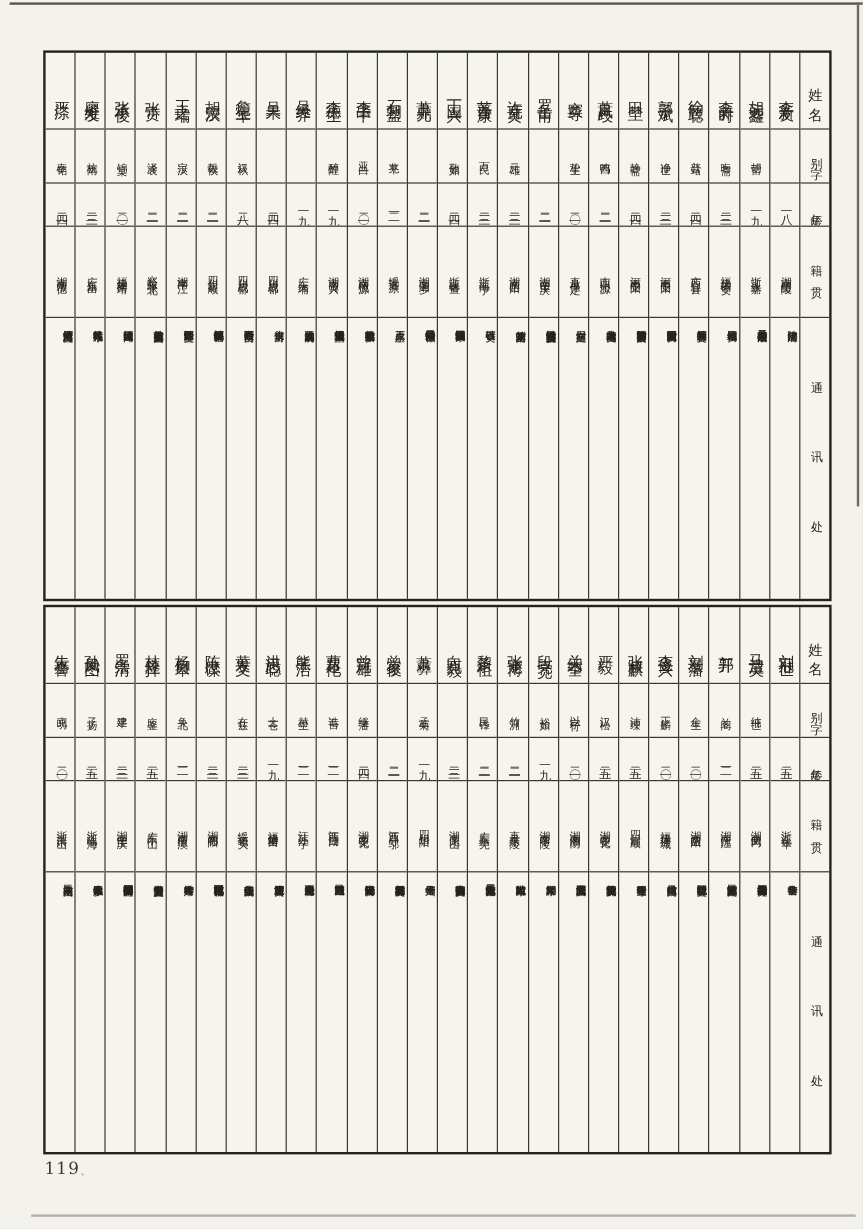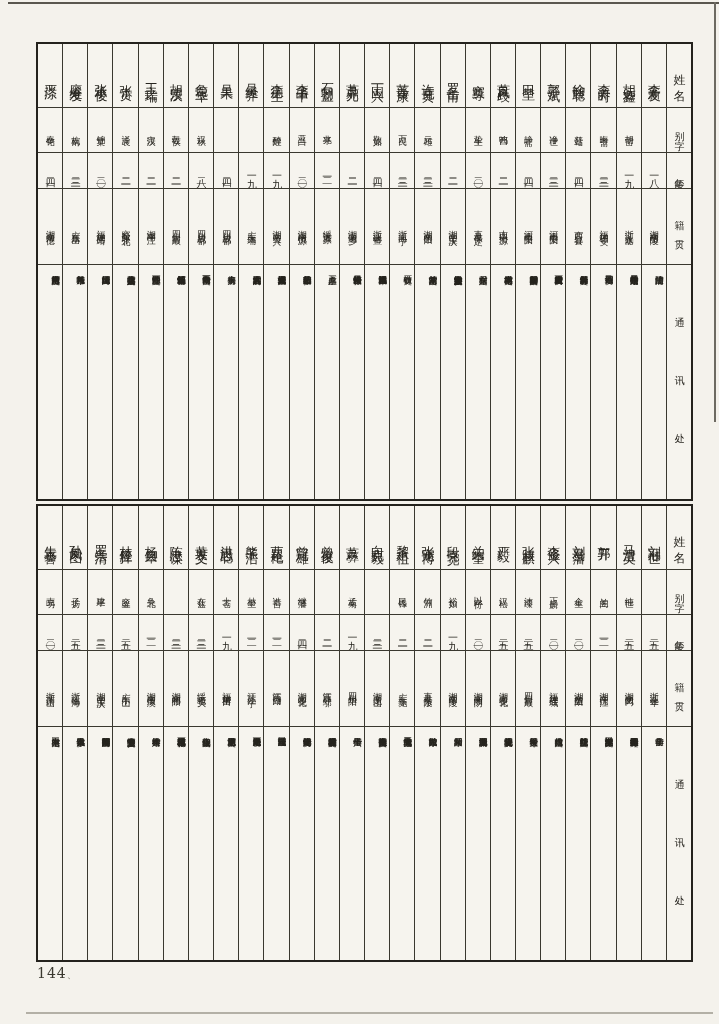--- a/index.html
+++ b/index.html
@@ -435,15 +435,15 @@
       <div class="col hdr">
       <div class="cell c-name">姓名</div>
       <div class="cell c-zi">别字</div>
       <div class="cell c-age">年龄</div>
       <div class="cell c-native">籍贯</div>
       <div class="cell c-addr">通讯处</div>
     </div>
   </div>
 
   <div class="pageno">
-    <span>144</span><span class="tick">、</span>
+    <span>119</span><span class="tick">、</span>
   </div>
 </div>
 
 </body></html>

